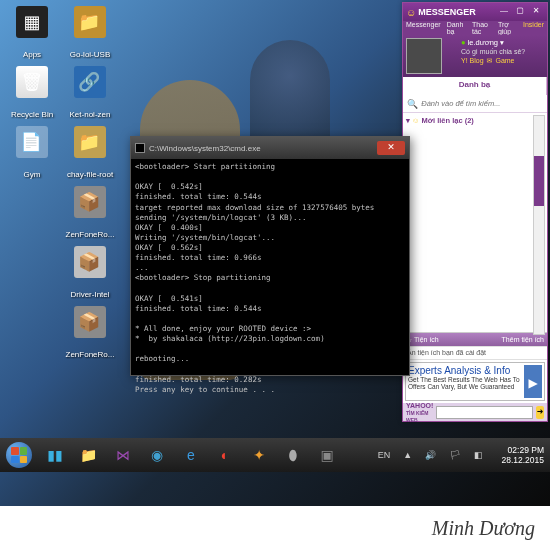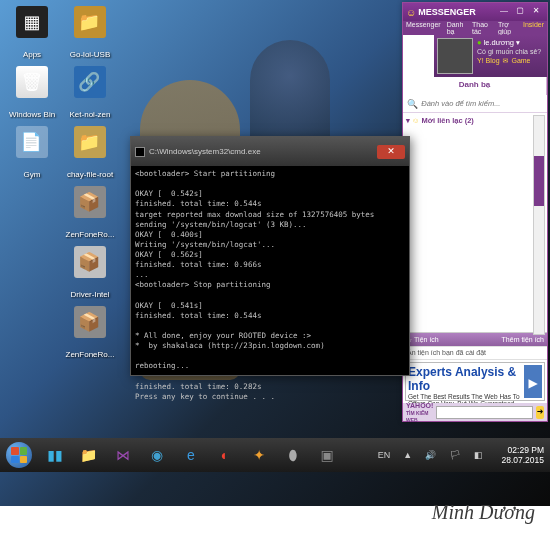--- a/index.html
+++ b/index.html
@@ -16,73 +16,73 @@
 .i-apps { background: #222; }
 .i-go { background: #c09030; }
 .i-recycle { background: linear-gradient(#fff,#ddd); }
 .i-ket { background: #2a6ab0; }
 .i-gym { background: rgba(255,255,255,0.3); }
 .i-chay { background: #c0a050; }
 .i-lr { background: #0a2a3a; font-size: 14px; font-weight: bold; }
 .i-zf { background: #8a8a8a; }
 .i-di { background: #c0c0c0; }
 .cmd-window { position: absolute; left: 130px; top: 136px; width: 280px; height: 240px; background: #000; border: 1px solid #555; box-shadow: 2px 2px 10px rgba(0,0,0,0.5); z-index: 20; }
-.cmd-title { height: 29px; background: linear-gradient(#555,#333); display: flex; align-items: center; padding: 0 4px; }
+.cmd-title { height: 22px; background: linear-gradient(#555,#333); display: flex; align-items: center; padding: 0 4px; }
 .cmd-title-icon { width: 10px; height: 10px; background: #000; border: 1px solid #888; margin-right: 4px; }
 .cmd-title-text { color: #ccc; font-size: 8px; flex: 1; }
 .cmd-close { width: 28px; height: 14px; background: #c04030; color: #fff; font-size: 9px; text-align: center; line-height: 12px; border-radius: 2px; }
 .cmd-body { height: 284px; padding: 3px 4px; color: #c0c0c0; font-family: 'Consolas', monospace; font-size: 7.5px; line-height: 1.35; white-space: pre; overflow: hidden; }
 .messenger { position: absolute; right: 2px; top: 2px; width: 146px; height: 420px; background: #fff; border: 1px solid #9a4a9a; z-index: 15; box-shadow: 0 0 5px rgba(0,0,0,0.3); display: flex; flex-direction: column; }
 .msg-titlebar { height: 18px; background: linear-gradient(#8a3a9a,#6a2a7a); display: flex; align-items: center; padding: 0 3px; }
 .msg-logo { color: #fff; font-size: 9px; font-weight: bold; margin-left: 2px; flex: 1; }
 .msg-winbtn { width: 16px; height: 12px; font-size: 8px; color: #fff; text-align: center; cursor: pointer; }
 .msg-menu { height: 14px; background: #7a3a8a; display: flex; padding: 0 3px; gap: 6px; }
 .msg-menu-item { color: #eee; font-size: 7px; cursor: pointer; }
 .msg-menu-right { margin-left: auto; color: #fad040; font-size: 7px; }
-.msg-user { height: 42px; background: linear-gradient(#7a3a8a,#5a2a6a); padding: 3px; display: flex; gap: 4px; margin-left: 31px; }
+.msg-user { height: 42px; background: linear-gradient(#7a3a8a,#5a2a6a); padding: 3px; display: flex; gap: 19px; }
 .msg-avatar { width: 36px; height: 36px; background: #4a4a4a; border: 1px solid #aaa; }
 .msg-user-info { flex: 1; color: #fff; font-size: 7.5px; }
 .msg-user-share { color: #ddd; font-size: 7px; margin-top: 1px; }
 .msg-user-links { display: flex; gap: 3px; margin-top: 2px; font-size: 7px; }
 .msg-link { color: #fad040; }
 .msg-tabs { height: 18px; background: #f0e0f5; display: flex; }
 .msg-tab { flex: 1; text-align: center; font-size: 8px; padding: 3px 0; border-right: 1px solid #d0b0d5; color: #7a3a8a; cursor: pointer; }
 .msg-tab.active { background: #fff; font-weight: bold; }
 .msg-search { height: 18px; background: #fff; padding: 2px 4px; display: flex; align-items: center; border-bottom: 1px solid #e0d0e5; }
 .msg-search-icon { font-size: 9px; color: #999; margin-right: 3px; }
 .msg-search-input { border: none; font-size: 7.5px; flex: 1; font-style: italic; color: #aaa; outline: none; }
 .msg-list { flex: 1; background: #fff; padding: 3px; font-size: 7.5px; overflow: hidden; }
 .msg-group { color: #7a3a8a; font-weight: bold; font-size: 7.5px; display: flex; align-items: center; gap: 2px; }
 .msg-scroll { position: absolute; right: 2px; top: 112px; width: 12px; height: 220px; background: #f0f0f0; border: 1px solid #ccc; }
 .msg-scroll-thumb { width: 100%; height: 50px; background: #7a3a8a; margin-top: 40px; }
 .msg-utility { height: 14px; background: linear-gradient(#b080c0,#9060a0); display: flex; font-size: 7px; color: #fff; align-items: center; padding: 0 3px; justify-content: space-between; border-top: 1px solid #ccc; }
 .msg-ad-hint { height: 13px; background: #fff; font-size: 7px; color: #555; padding: 2px 4px; border-top: 1px solid #e0e0e0; }
 .msg-ad { height: 44px; background: #fff; padding: 2px; border-top: 1px solid #e0e0e0; }
 .msg-ad-box { height: 100%; border: 1px solid #bbb; padding: 2px; font-size: 7px; display: flex; }
 .msg-ad-text { flex: 1; }
-.msg-ad-title { color: #1a4aaa; font-size: 12px; font-weight: bold; }
+.msg-ad-title { color: #1a4aaa; font-size: 10px; }
 .msg-ad-desc { color: #333; font-size: 6.5px; line-height: 1.1; }
 .msg-ad-arrow { width: 18px; background: #4a7ac0; color: #fff; font-size: 12px; text-align: center; line-height: 36px; }
 .msg-yahoo-search { height: 18px; background: #e0d0e8; display: flex; align-items: center; padding: 0 3px; gap: 3px; }
 .msg-yahoo-logo { color: #7a3a8a; font-size: 7px; font-weight: bold; }
 .msg-yahoo-input { flex: 1; height: 13px; border: 1px solid #aaa; font-size: 7px; padding: 0 2px; }
 .msg-yahoo-go { width: 14px; height: 13px; background: #fad040; border-radius: 2px; font-size: 8px; text-align: center; line-height: 12px; }
 .taskbar { position: absolute; bottom: 34px; left: 0; width: 550px; height: 34px; background: linear-gradient(#3a3a3a,#1a1a1a); display: flex; align-items: center; z-index: 30; }
 .start-btn { width: 38px; height: 34px; display: flex; align-items: center; justify-content: center; cursor: pointer; }
 .win-orb { width: 26px; height: 26px; border-radius: 50%; background: radial-gradient(circle at 30% 30%, #6ab0f0, #2a5a9a); display: grid; grid-template-columns: 1fr 1fr; grid-template-rows: 1fr 1fr; gap: 1px; padding: 5px; }
 .win-q { border-radius: 1px; }
 .wq1 { background: #e05030; }
 .wq2 { background: #60b040; }
 .wq3 { background: #3080e0; }
 .wq4 { background: #f0b030; }
 .tb-item { width: 32px; height: 30px; display: flex; align-items: center; justify-content: center; font-size: 14px; cursor: pointer; border-radius: 2px; margin: 0 1px; }
 .tb-tray { margin-left: auto; display: flex; align-items: center; gap: 13px; padding-right: 6px; height: 100%; }
 .tray-icon { color: #ccc; font-size: 9px; cursor: pointer; }
 .tb-clock { color: #fff; font-size: 8.5px; text-align: right; line-height: 1.2; padding-left: 6px; }
-.signature { position: absolute; bottom: 16px; right: 15px; font-family: 'Brush Script MT', cursive; font-size: 20px; color: #3a3a3a; font-style: italic; }
+.signature { position: absolute; bottom: 0; right: 15px; font-family: 'Brush Script MT', cursive; font-size: 20px; color: #3a3a3a; font-style: italic; }
 .footer-area { position: absolute; bottom: 0; left: 0; width: 550px; height: 34px; background: #fff; }
 </style>
 </head>
 <body>
 
 <div class="desktop">
   <div class="wallpaper-figure"></div>
   <div class="wallpaper-captain"></div>
   <div class="wallpaper-shield"></div>
 
@@ -91,21 +91,21 @@
         <div class="desktop-icon">
           <div class="icon-img i-apps">▦</div>
           <div class="icon-label">Apps</div>
         </div>
         <div class="desktop-icon">
           <div class="icon-img i-go">📁</div>
           <div class="icon-label">Go-loi-USB</div>
         </div>
         <div class="desktop-icon">
           <div class="icon-img i-recycle">🗑</div>
-          <div class="icon-label">Windows Bin</div>
+          <div class="icon-label">Recycle Bin</div>
         </div>
         <div class="desktop-icon">
           <div class="icon-img i-ket">🔗</div>
           <div class="icon-label">Ket-noi-zen</div>
         </div>
         <div class="desktop-icon">
           <div class="icon-img i-gym">📄</div>
           <div class="icon-label">Gym</div>
         </div>
         <div class="desktop-icon">
@@ -252,21 +252,21 @@
         <div class="tb-item" style="color: rgb(136, 136, 136);">▣</div>
       </div>
     <div class="tb-tray">
       <span class="tray-icon">EN</span>
       <span class="tray-icon">▲</span>
       <span class="tray-icon">🔊</span>
       <span class="tray-icon">🏳</span>
       <span class="tray-icon">◧</span>
       <div class="tb-clock">
         <div>02:29 PM</div>
-        <div>28.07.2015</div>
+        <div>28.12.2015</div>
       </div>
     </div>
   </div>
 </div>
 
 <div class="footer-area">
   <div class="signature">Minh Dương</div>
 </div>
 
 </body></html>

